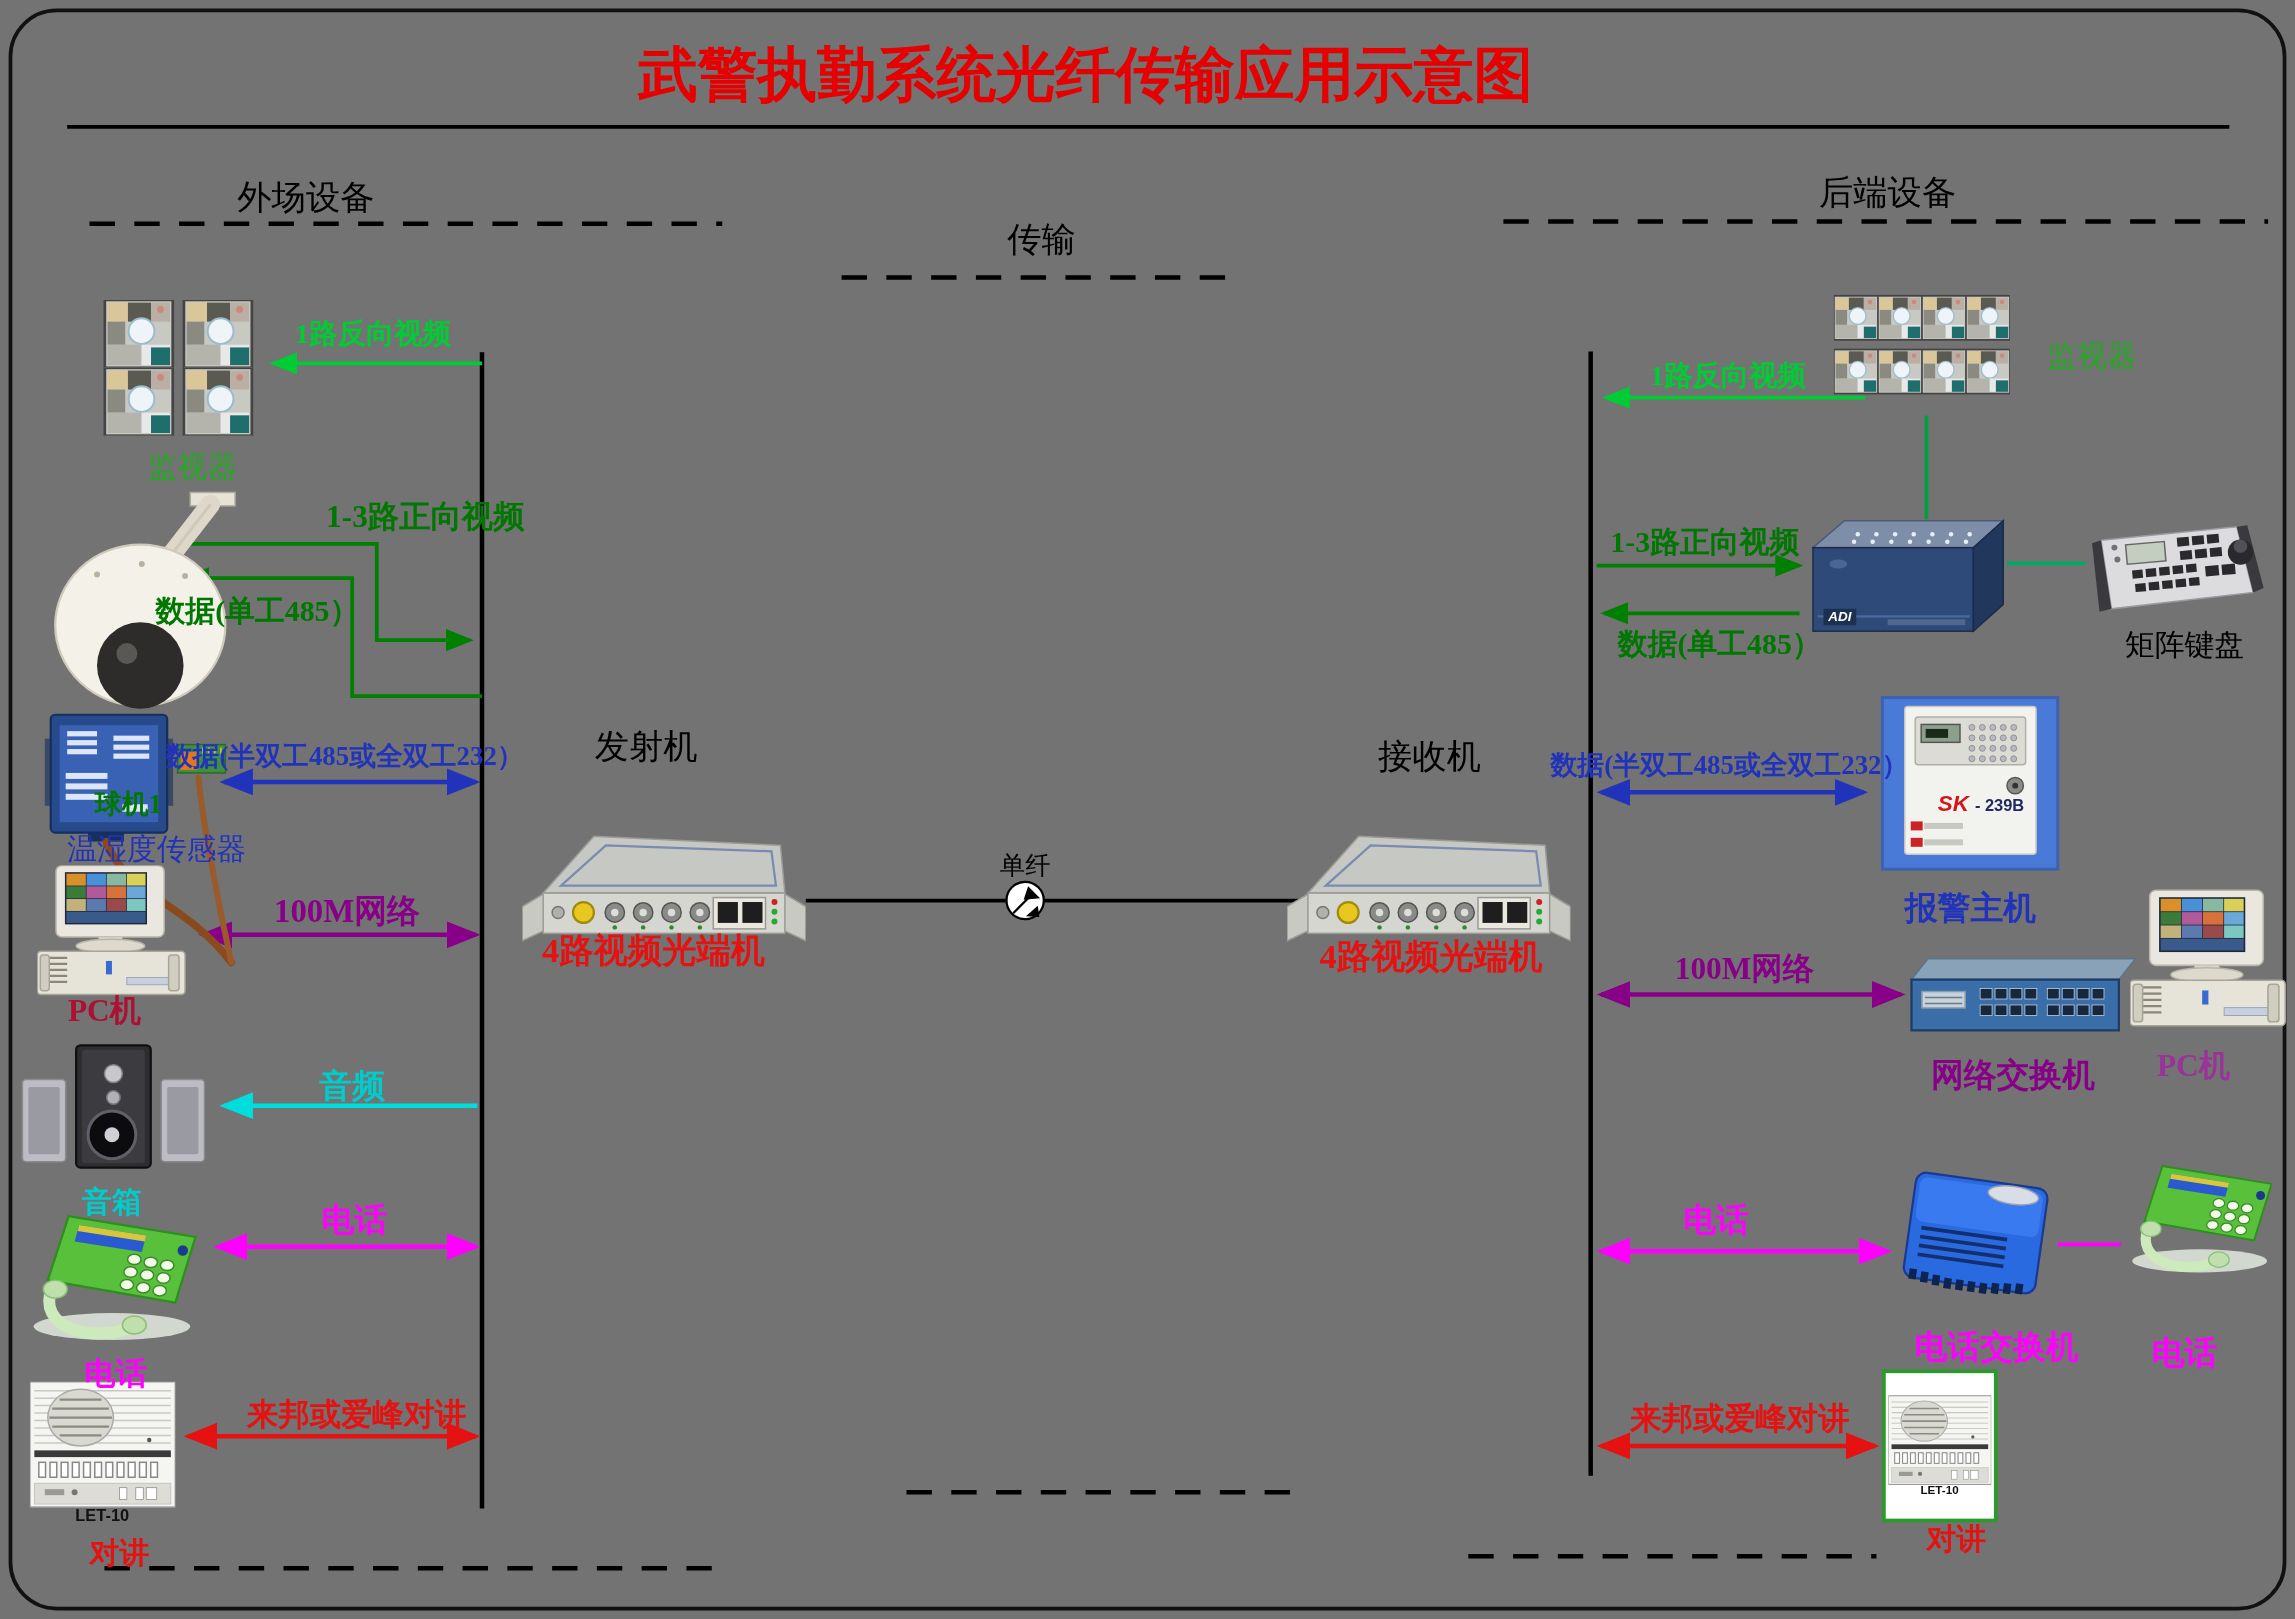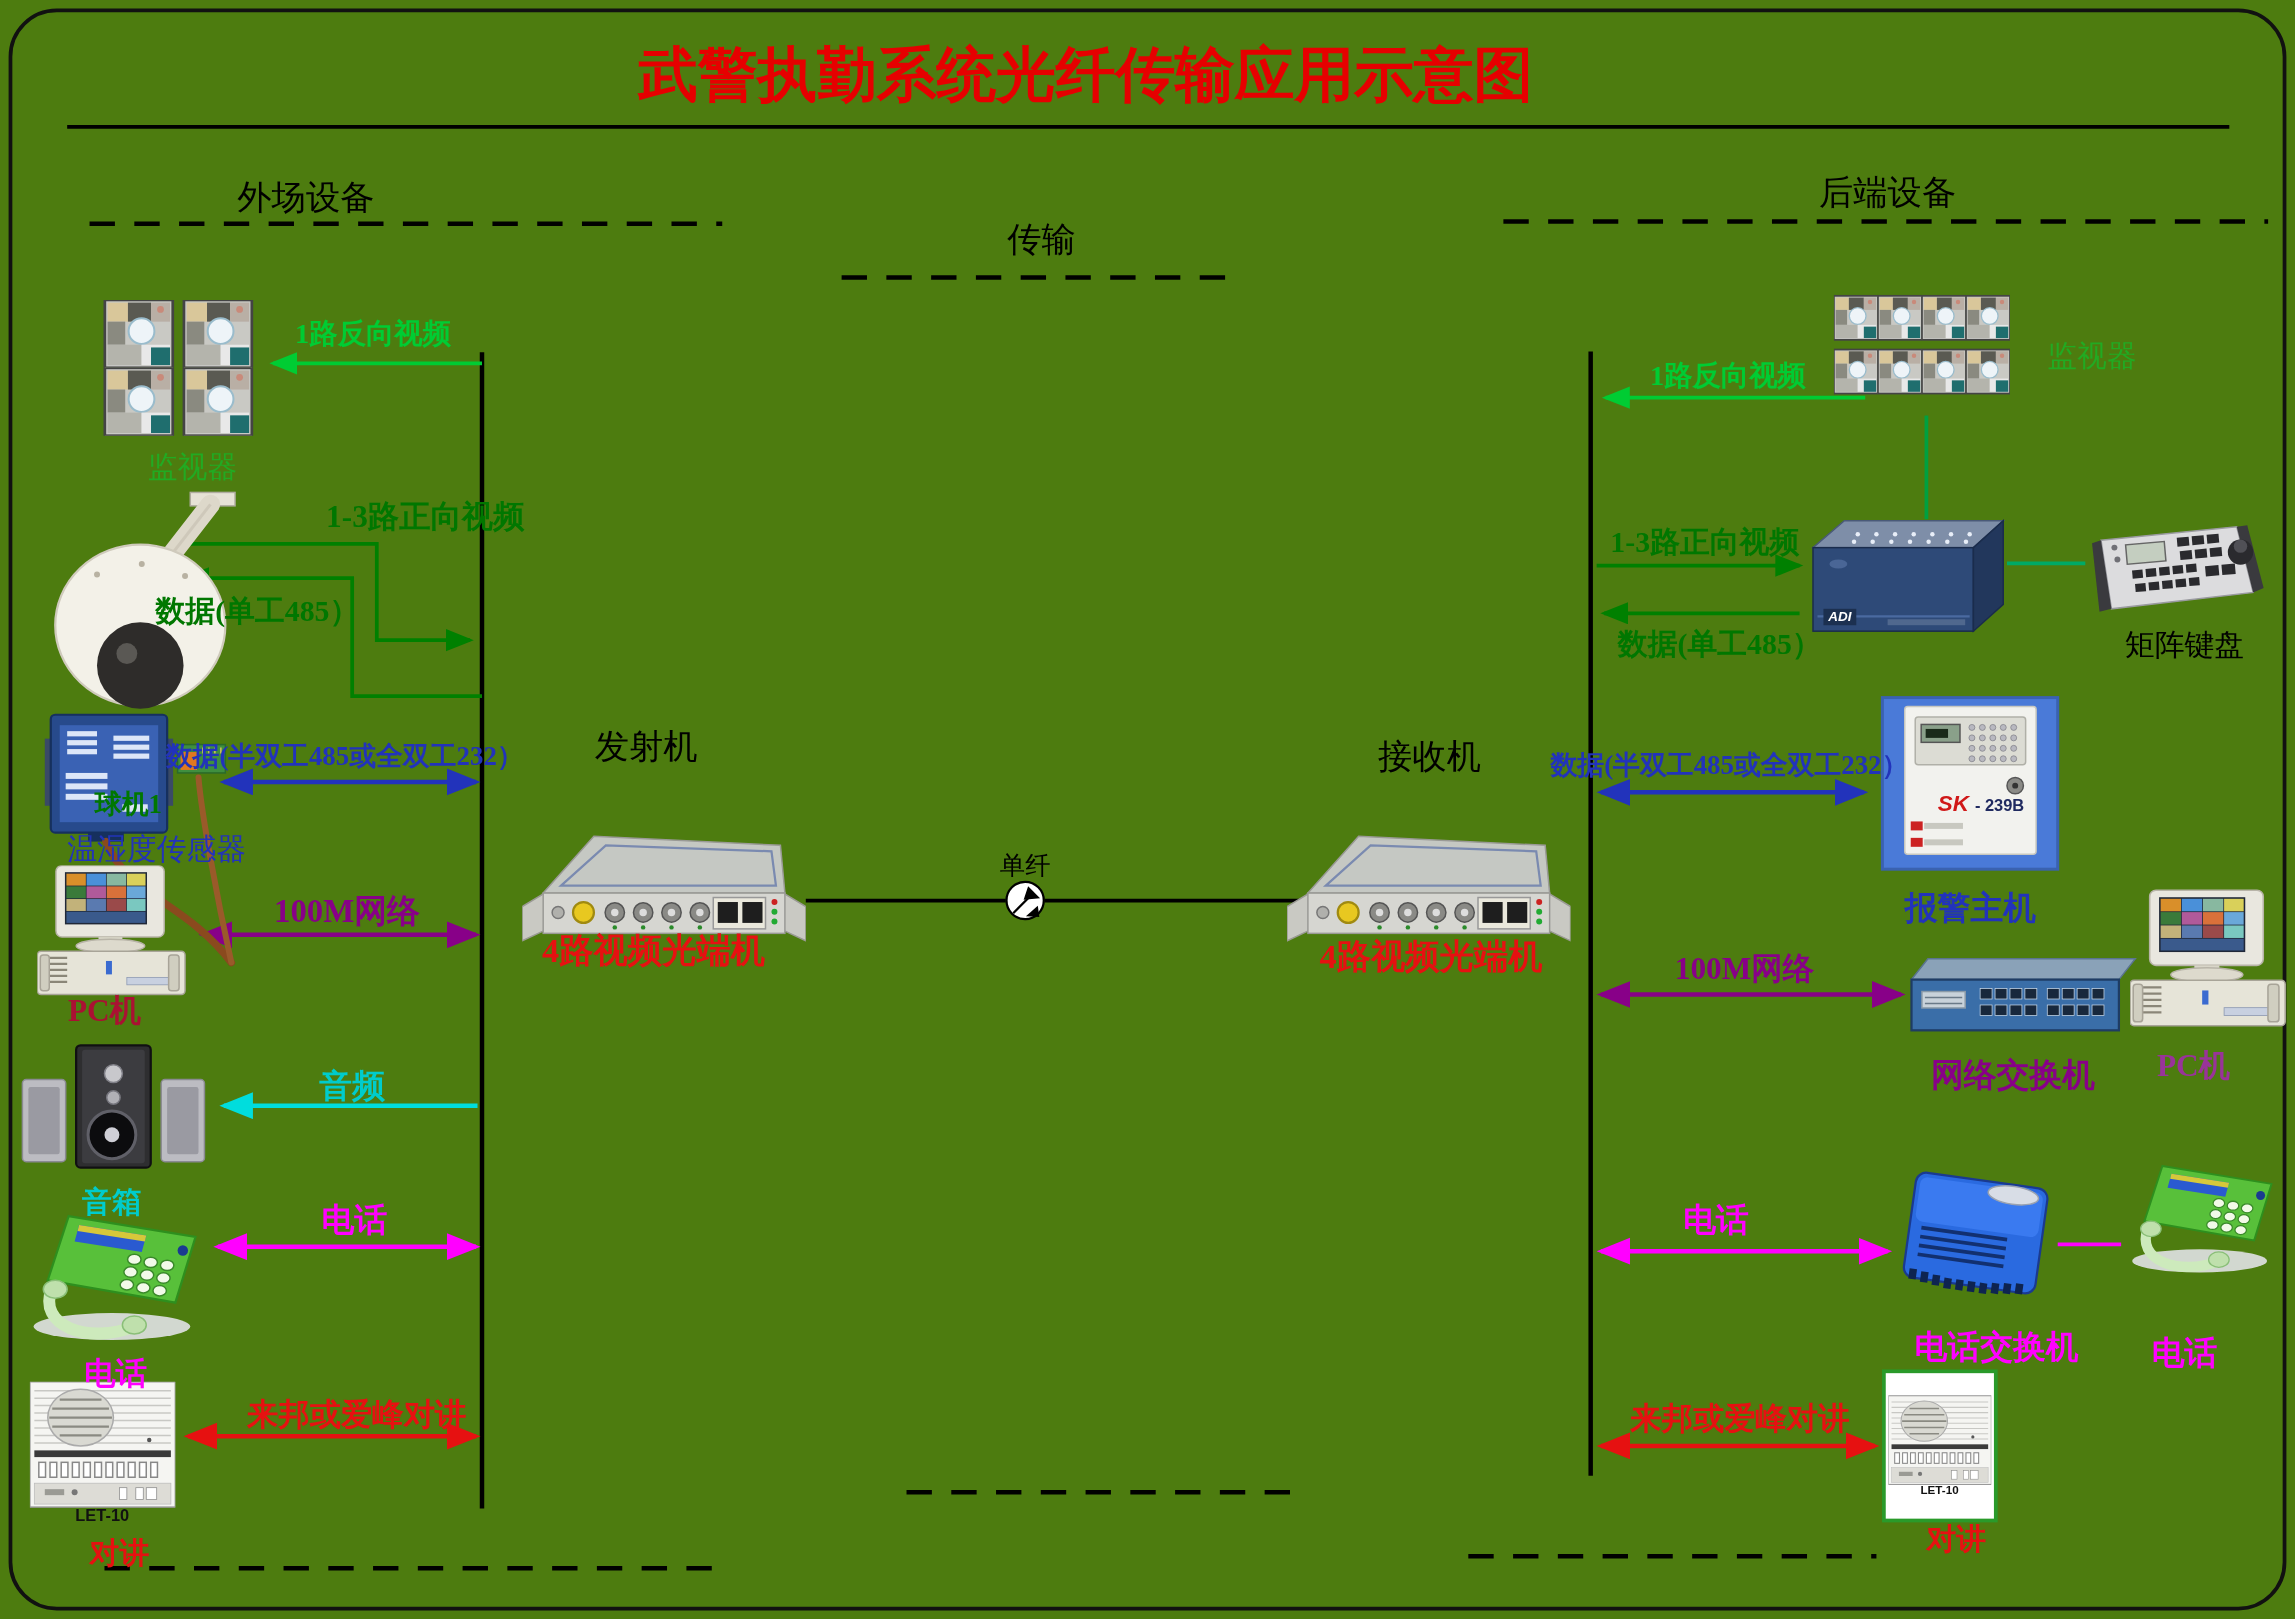--- a/index.html
+++ b/index.html
@@ -1,16 +1,16 @@
 <!DOCTYPE html>
 <html style="font-size:12px"><head>
 <meta charset="utf-8">
 <style>
   html,body{margin:0;padding:0;background:#ffffff;}
-  #stage{position:relative;width:2295px;height:1619px;background:#4d7c0f;overflow:hidden;}
+  #stage{position:relative;width:2295px;height:1619px;background:#737373;overflow:hidden;}
   svg{position:absolute;left:0;top:0;}
   text{font-family:"Liberation Serif",serif;}
   .t-title{font-size:80px;font-weight:bold;fill:#e60000;}
   .t-sec{font-size:46px;fill:#000000;}
   .t-mid{font-size:46px;fill:#000000;}
   .t-fiber{font-size:34px;fill:#000000;}
   .t-optical{font-size:46px;font-weight:bold;fill:#e61111;}
   .t-g1{font-size:38px;font-weight:bold;fill:#00cc33;}
   .t-devgreen{font-size:40px;fill:#22aa22;}
   .t-qj{font-size:36px;font-weight:bold;fill:#007700;}

